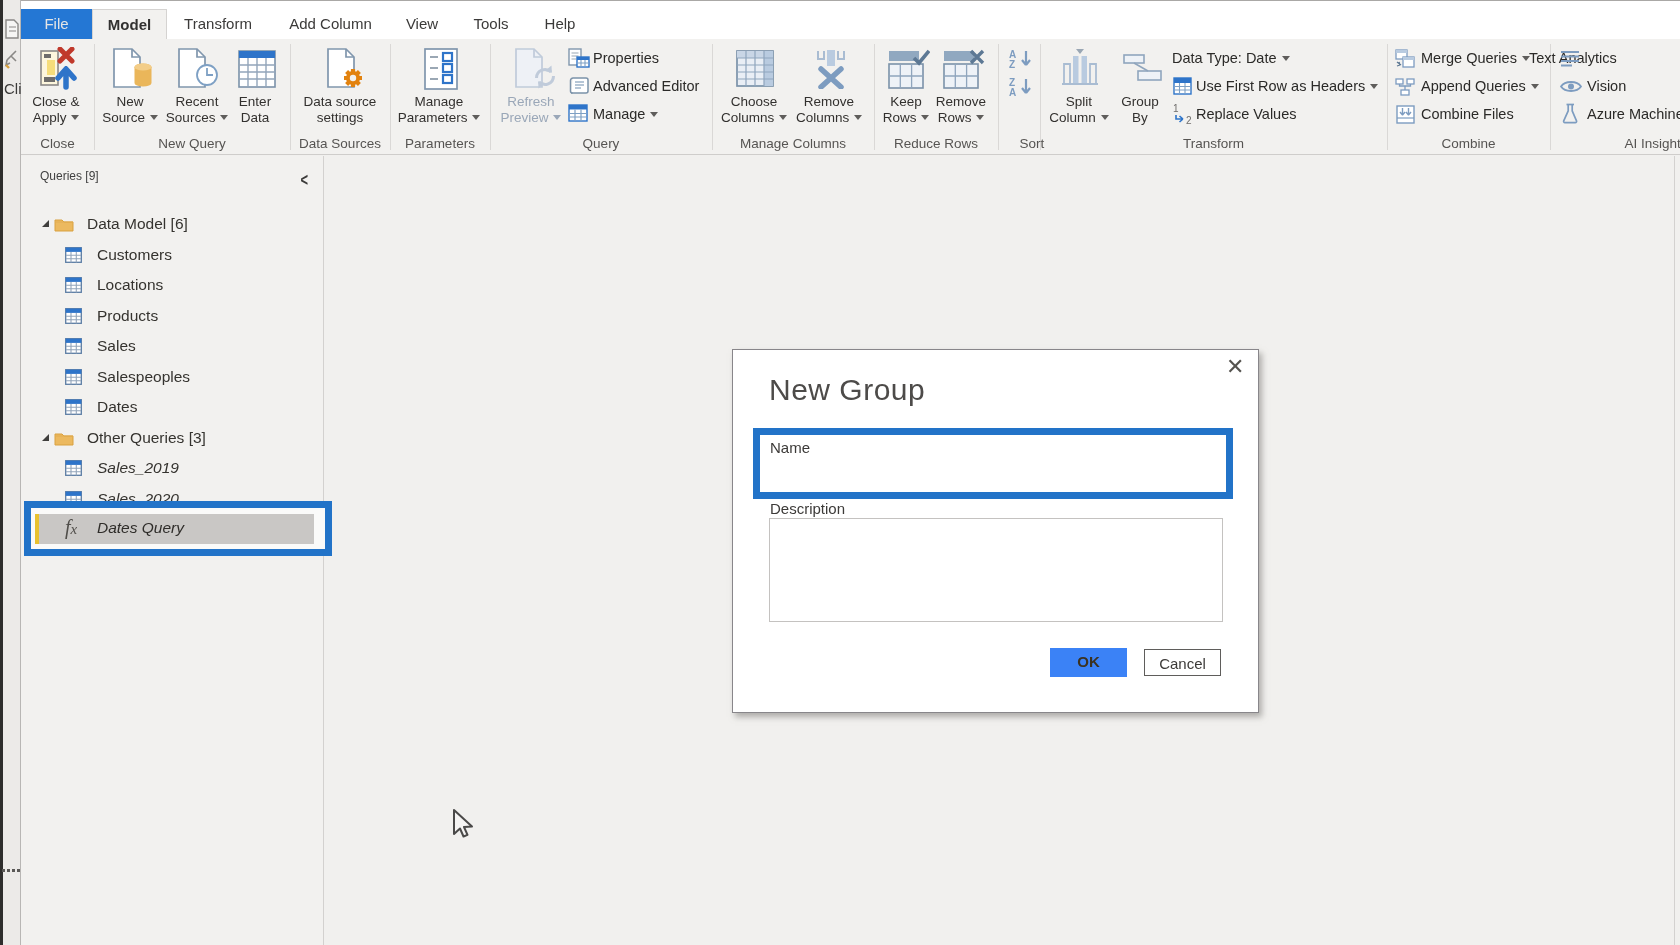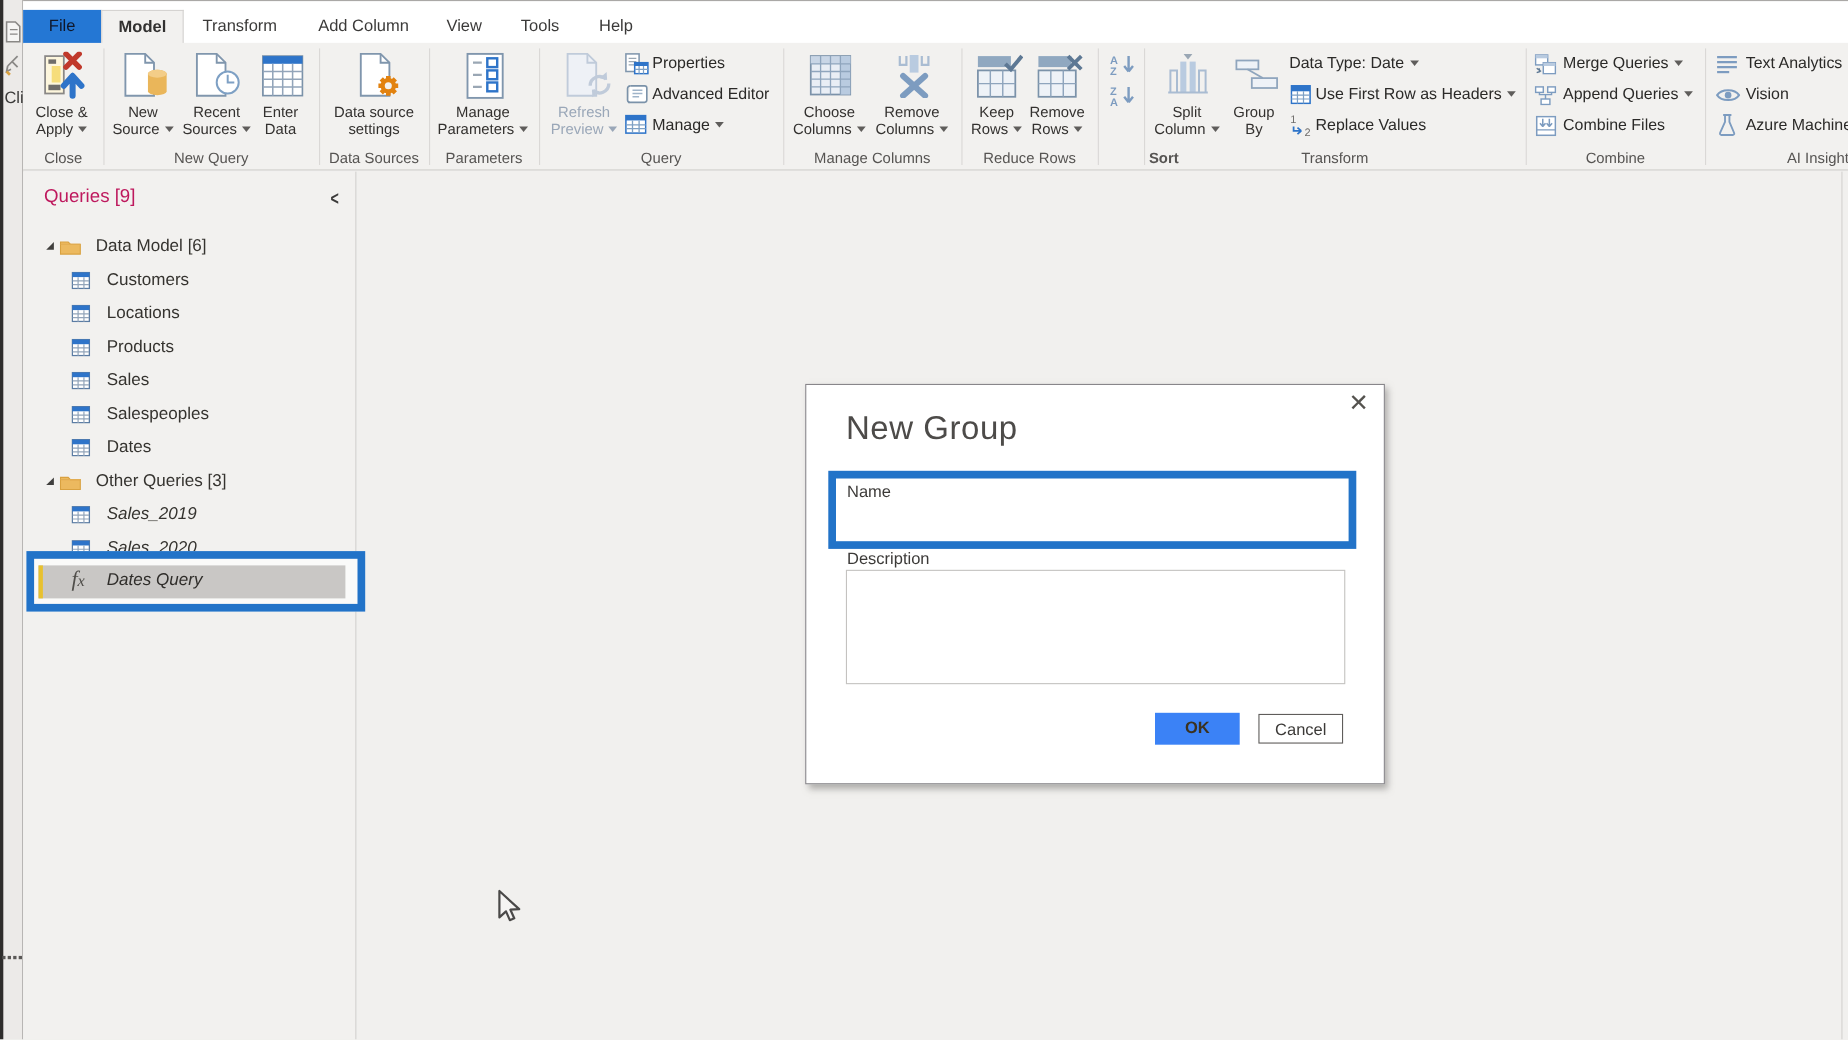--- a/index.html
+++ b/index.html
@@ -5,33 +5,33 @@
   * { margin:0; padding:0; box-sizing:border-box; }
   html,body { width:1680px; height:945px; overflow:hidden; }
   body { font-family:"Liberation Sans", sans-serif; background:#f1f0ee; position:relative; }
   .abs { position:absolute; }
   
   #sliver { left:0; top:0; width:21px; height:945px; background:#eceae8; border-right:1px solid #b8b6b4; }
   #sliver .dark { position:absolute; left:0; top:0; width:3px; height:945px; background:#2e2d2c; }
   
   #tabrow { left:21px; top:0; width:1659px; height:39px; background:#ffffff; border-top:1px solid #aaa8a6; }
   .tab { position:absolute; top:8px; height:31px; line-height:30px; font-size:15px; color:#3b3a39; text-align:center; }
-  #tab-file { left:0; width:71px; background:#2477d4; color:#0f172a;text-align:center; }
+  #tab-file { left:0; width:71px; background:#2477d4; color:#e5e5e5;text-align:center; }
   #tab-home { left:71px; width:75px; background:#f2f1ef; border:1px solid #d5d3d1; border-bottom:none; font-weight:700; color:#323130;}
   
   #ribbon { left:21px; top:39px; width:1659px; height:116px; background:#f2f1ef; border-bottom:1px solid #cfcdcb; }
   .vsep { position:absolute; top:5px; height:106px; width:1px; background:#dad8d6; }
   .glabel { position:absolute; top:97px; height:16px; font-size:13.5px; color:#565452; text-align:center; white-space:nowrap; }
   .biglabel { position:absolute; top:55px; font-size:13.5px; line-height:16px; color:#33312f; text-align:center; white-space:nowrap; }
   .rowbtn { position:absolute; height:18px; font-size:14.5px; color:#2b2a28; white-space:nowrap; }
   .caret { display:inline-block; width:0; height:0; border-left:4px solid transparent; border-right:4px solid transparent; border-top:5px solid #5f5d5b; vertical-align:2px; margin-left:1px;}
   .dis { color:#9aa7b8; }
   
   #sidebar { left:21px; top:156px; width:303px; height:789px; background:#f2f1ef; border-right:1px solid #d3d1cf; }
-  #qhdr { position:absolute; left:19px; top:13px; font-size:17px; color:#be185d; }
+  #qhdr { position:absolute; left:19px; top:13px; font-size:12px; color:#404040; }
   #qcol { position:absolute; left:278px; top:14px; font-size:18px; color:#3b3a39; font-weight:700; transform:scaleX(0.72); }
   .trow { position:absolute; left:0; width:303px; height:30px; }
   .trow .txt { position:absolute; left:76px; top:6px; font-size:15.5px; color:#35332f; white-space:nowrap; }
   .trow .txt2 { position:absolute; left:66px; top:6px; font-size:15.5px; color:#35332f; white-space:nowrap; }
   .ital { font-style:italic; }
   
   #dialog { left:732px; top:349px; width:527px; height:364px; background:#fff; border:1px solid #88868a; box-shadow:3px 4px 6px rgba(120,118,115,.55); }
   #dlg-title { position:absolute; left:36px; top:23px; font-size:30px; font-weight:400; color:#4d4b49; letter-spacing:.5px;text-align:right;}
   #dlg-x { position:absolute; left:493px; top:4px; font-size:22px; color:#55534f; }
   .dlabel { position:absolute; left:37px; font-size:15px; color:#3c3a38; }
@@ -88,21 +88,21 @@
   <div class="vsep" style="left:1366px"></div>
   <div class="vsep" style="left:1529px"></div>
 
   <div class="glabel" style="left:0px;width:73px;">Close</div>
   <div class="glabel" style="left:73px;width:196px;">New Query</div>
   <div class="glabel" style="left:269px;width:100px;">Data Sources</div>
   <div class="glabel" style="left:369px;width:100px;">Parameters</div>
   <div class="glabel" style="left:469px;width:222px;">Query</div>
   <div class="glabel" style="left:691px;width:162px;">Manage Columns</div>
   <div class="glabel" style="left:853px;width:124px;">Reduce Rows</div>
-  <div class="glabel" style="left:1016px;width:42px;font-weight:bold;">Sort</div>
+  <div class="glabel" style="left:990px;width:42px;">Sort</div>
   <div class="glabel" style="left:1019px;width:347px;">Transform</div>
   <div class="glabel" style="left:1366px;width:163px;">Combine</div>
   <div class="glabel" style="left:1590px;width:90px;">AI Insights</div>
 
   <div class="biglabel" style="left:2px;width:108px;left:-19px;">Close &amp;<br>Apply <span class="caret"></span></div>
   <div class="biglabel" style="left:55px;width:108px;">New<br>Source <span class="caret"></span></div>
   <div class="biglabel" style="left:122px;width:108px;">Recent<br>Sources <span class="caret"></span></div>
   <div class="biglabel" style="left:180px;width:108px;">Enter<br>Data</div>
   <div class="biglabel" style="left:265px;width:108px;">Data source<br>settings</div>
   <div class="biglabel" style="left:364px;width:108px;">Manage<br>Parameters <span class="caret"></span></div>
@@ -116,21 +116,21 @@
 
   <div class="rowbtn" style="left:572px;top:11px;">Properties</div>
   <div class="rowbtn" style="left:572px;top:39px;">Advanced Editor</div>
   <div class="rowbtn" style="left:572px;top:67px;">Manage <span class="caret"></span></div>
   <div class="rowbtn" style="left:1151px;top:11px;">Data Type: Date <span class="caret"></span></div>
   <div class="rowbtn" style="left:1175px;top:39px;">Use First Row as Headers <span class="caret"></span></div>
   <div class="rowbtn" style="left:1175px;top:67px;">Replace Values</div>
   <div class="rowbtn" style="left:1400px;top:11px;">Merge Queries <span class="caret"></span></div>
   <div class="rowbtn" style="left:1400px;top:39px;">Append Queries <span class="caret"></span></div>
   <div class="rowbtn" style="left:1400px;top:67px;">Combine Files</div>
-  <div class="rowbtn" style="left:1566px;top:11px;">Text Analytics</div>
+  <div class="rowbtn" style="left:1508px;top:11px;">Text Analytics</div>
   <div class="rowbtn" style="left:1566px;top:39px;">Vision</div>
   <div class="rowbtn" style="left:1566px;top:67px;">Azure Machine</div>
   <div id="iconlayer">
 
   <svg class="abs" style="left:18px;top:8px" width="40" height="44" viewBox="0 0 40 44">
     <rect x="2" y="4" width="17" height="34" fill="#fdf6dd" stroke="#8a8886" stroke-width="1.6"></rect>
     <rect x="5" y="7" width="7" height="4" fill="#6f6d6b"></rect>
     <rect x="5" y="30" width="11" height="5" fill="#6f6d6b"></rect>
     <path d="M8 13 h8 v15 h-8 z" fill="#f6dd7a"></path>
     <path d="M21 2 l12 12 M33 2 l-12 12" stroke="#c0392b" stroke-width="5" stroke-linecap="round"></path>

